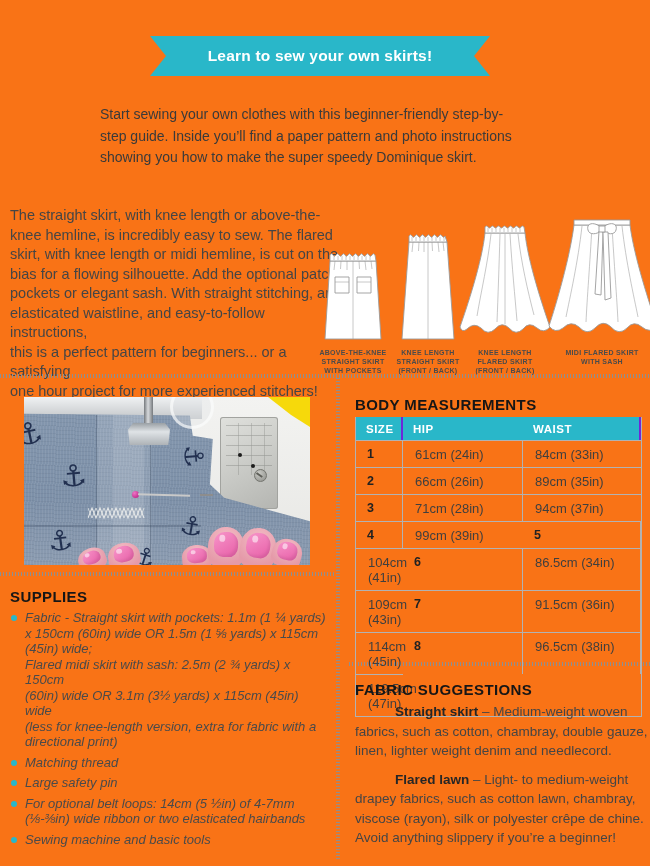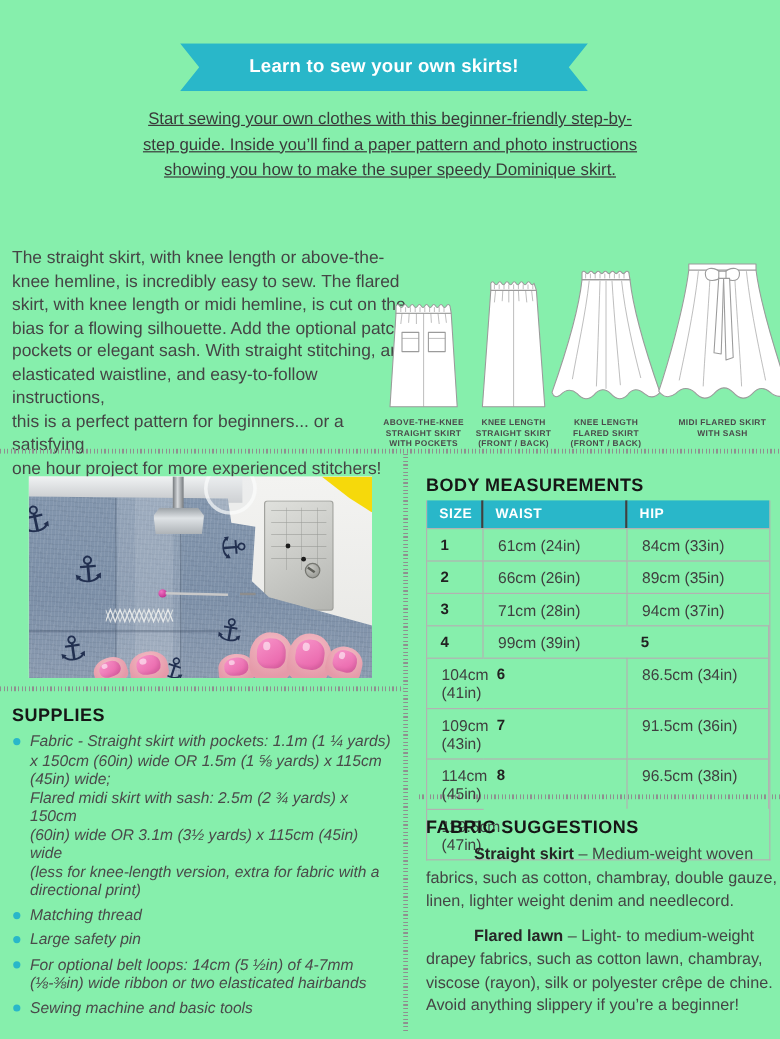--- a/index.html
+++ b/index.html
@@ -1,29 +1,29 @@
 <!DOCTYPE html>
 <html><head>
 <meta charset="utf-8">
 <style>
   :root{ --teal:#29b7c9; --ink:#161616; --body:#474747; --line:#9b9b9b; }
   html,body{margin:0;padding:0;}
   body{width:650px;height:866px;overflow:hidden;background:#fff;
        font-family:"Liberation Sans","DejaVu Sans",sans-serif;}
-  .page{position:relative;width:650px;height:866px;background:#86efac;}
+  .page{position:relative;width:650px;height:866px;background:#f97316;}
 
   
   .ribbon{position:absolute;left:150px;top:36px;width:340px;height:40px;background:var(--teal);
           clip-path:polygon(0 0,100% 0,324px 50%,100% 100%,0 100%,16px 50%);
           display:flex;align-items:center;justify-content:center;}
   .ribbon span{color:#fff;font-weight:bold;font-size:15.5px;letter-spacing:.2px;}
 
   
-  .intro{position:absolute;left:100px;top:88px;width:450px;text-align:center;
-         font-size:14px;line-height:21.5px;color:#3a3a3a;white-space:pre-line;text-decoration:underline;}
+  .intro{position:absolute;left:100px;top:104px;width:450px;
+         font-size:14px;line-height:21.5px;color:#3a3a3a;white-space:pre-line;}
   .description{position:absolute;left:10px;top:206px;width:330px;
          font-size:14.5px;line-height:19.5px;color:#454545;white-space:pre-line;}
 
   
   .fig{position:absolute;display:flex;flex-direction:column;align-items:center;}
   .fig .art{height:130px;display:flex;align-items:flex-end;justify-content:center;}
   .fig .lbl{margin-top:6px;font-size:7px;font-weight:bold;line-height:9px;color:#4b4b4b;
             letter-spacing:.3px;text-align:center;white-space:pre-line;}
   .fig svg{display:block;}
   .fig path.s{fill:#fff;stroke:var(--line);stroke-width:.9;stroke-linejoin:round;}
@@ -50,21 +50,21 @@
   .supplies{position:absolute;left:10px;top:610px;width:318px;margin:0;padding:0;list-style:none;}
   .supplies li{position:relative;padding-left:15px;margin-bottom:5px;font-size:13px;
                line-height:15.5px;color:#4a4a4a;white-space:pre-line;font-style:italic;}
   .supplies li::before{content:"";position:absolute;left:1px;top:5px;width:6px;height:6px;
                border-radius:50%;background:var(--teal);}
 
   
   .bm-table{position:absolute;left:355px;top:417px;width:285px;display:grid;
             grid-template-columns:47px 120px 118px;border:1px solid #b2b2b2;border-top:none;}
   .bm-h{background:var(--teal);color:#fff;font-weight:bold;font-size:11.5px;letter-spacing:.5px;
-        padding:6px 0 5px 10px;border-right:2px solid #404040;}
+        padding:6px 0 5px 10px;border-right:2px solid #6d28d9;}
   .bm-h.last{border-right:none;}
   .bm-c{font-size:13px;color:#3f3f3f;padding:6px 0 5px 12px;border-top:1px solid #b2b2b2;
         border-right:1px solid #b2b2b2;}
   .bm-c.lastcol{border-right:none;}
   .bm-c.size{font-weight:bold;color:#222;padding-left:11px;font-size:12.5px;}
 
   
   .fs{position:absolute;left:355px;top:702px;width:293px;}
   .fs p{margin:0 0 9px 0;font-size:13.5px;line-height:19.5px;color:#454545;}
   .fs b{color:#262626;margin-left:40px;}
@@ -265,22 +265,22 @@
     <li>Matching thread</li>
     <li>Large safety pin</li>
     <li>For optional belt loops: 14cm (5 ½in) of 4-7mm
 (⅛-⅜in) wide ribbon or two elasticated hairbands</li>
     <li>Sewing machine and basic tools</li>
   </ul>
 
   <div class="h2" style="left:355px;top:396px;">BODY MEASUREMENTS</div>
   <div class="bm-table">
     <div class="bm-h">SIZE</div>
+    <div class="bm-h last">HIP</div>
     <div class="bm-h">WAIST</div>
-    <div class="bm-h last">HIP</div>
 
     <div class="bm-c size">1</div>
     <div class="bm-c">61cm (24in)</div>
     <div class="bm-c lastcol">84cm (33in)</div>
 
     <div class="bm-c size">2</div>
     <div class="bm-c">66cm (26in)</div>
     <div class="bm-c lastcol">89cm (35in)</div>
 
     <div class="bm-c size">3</div>

